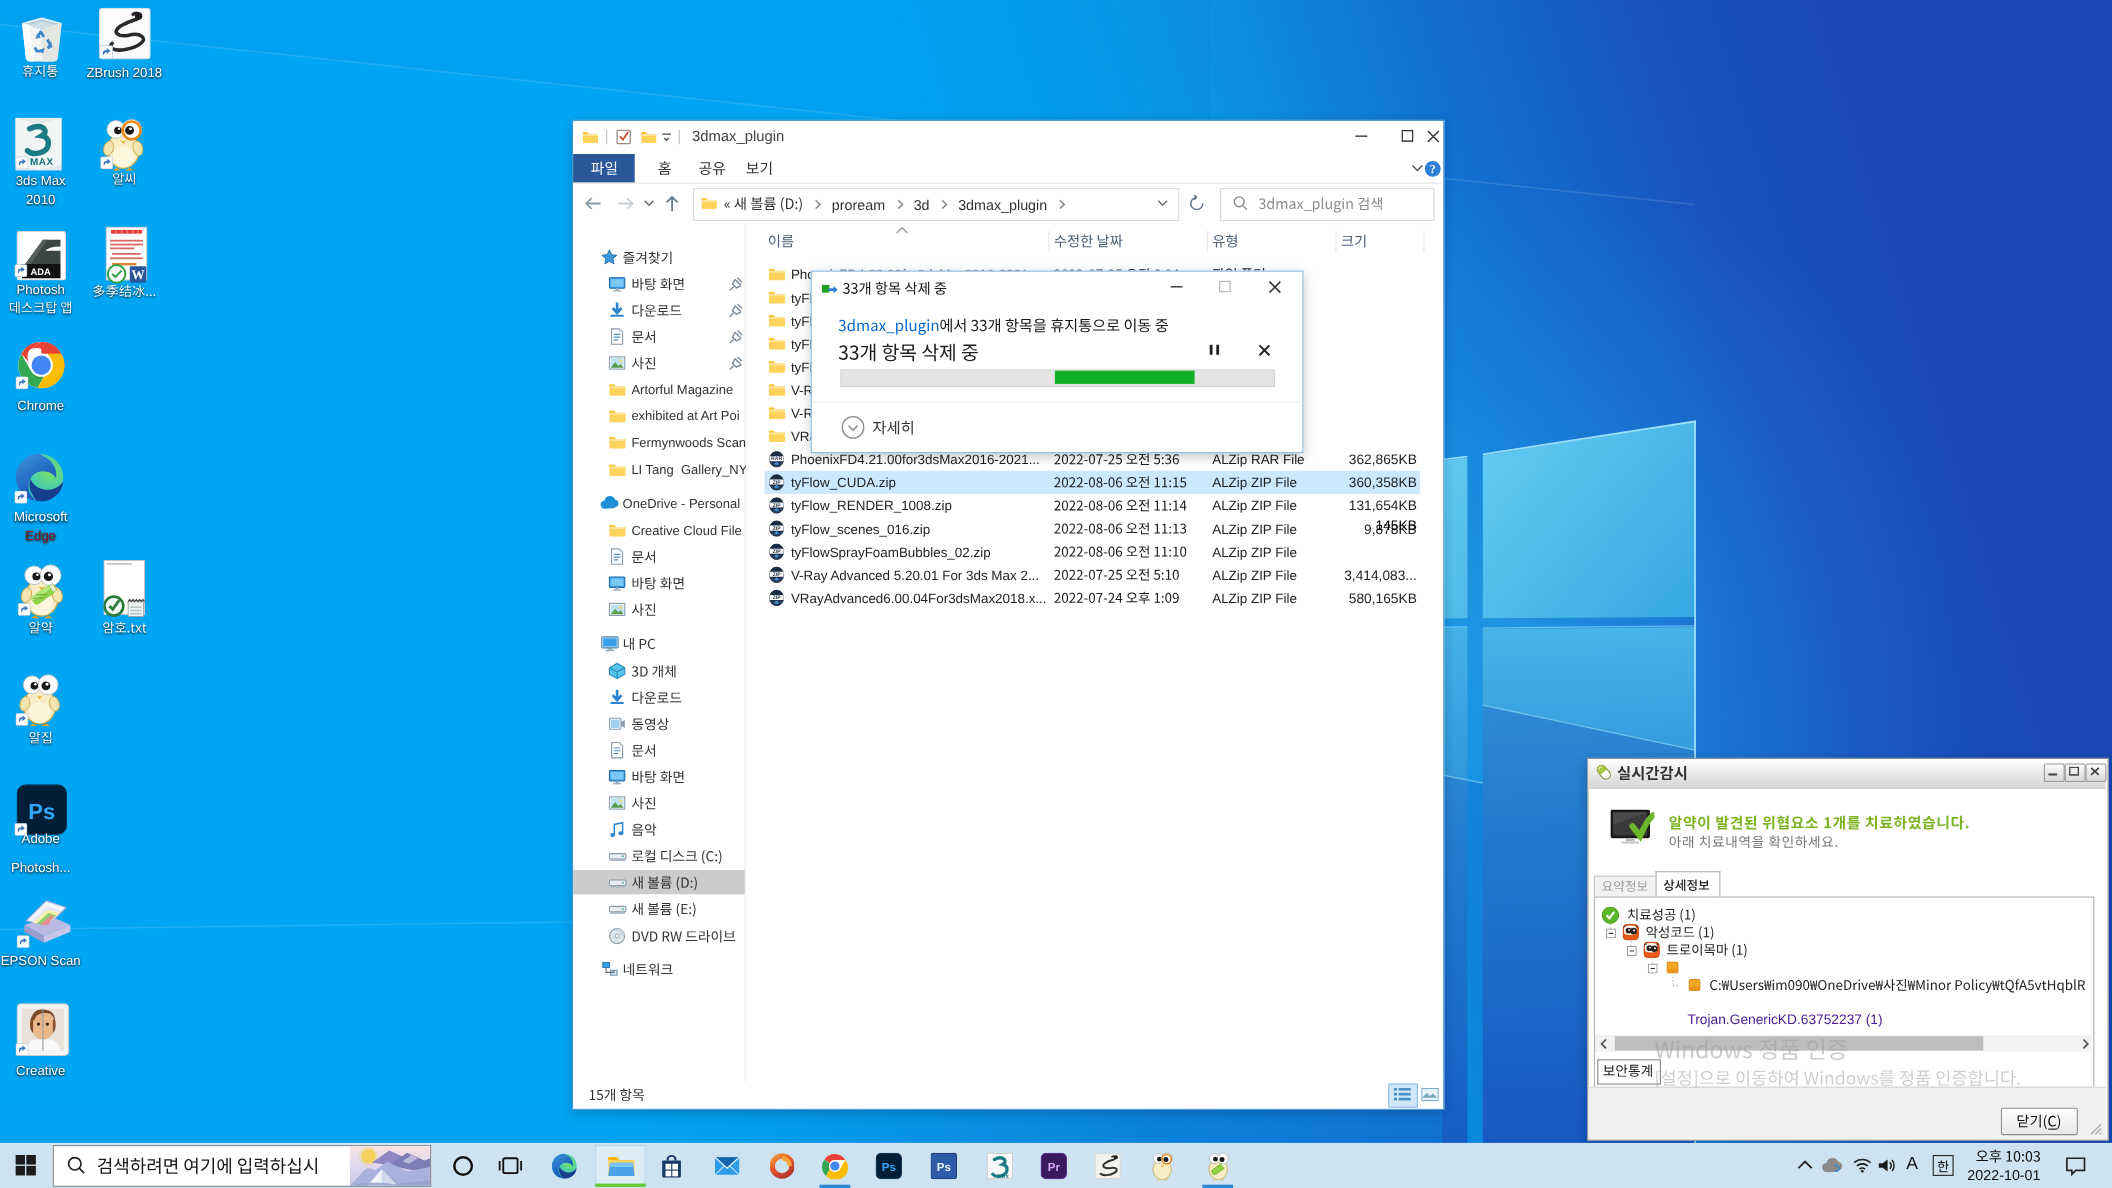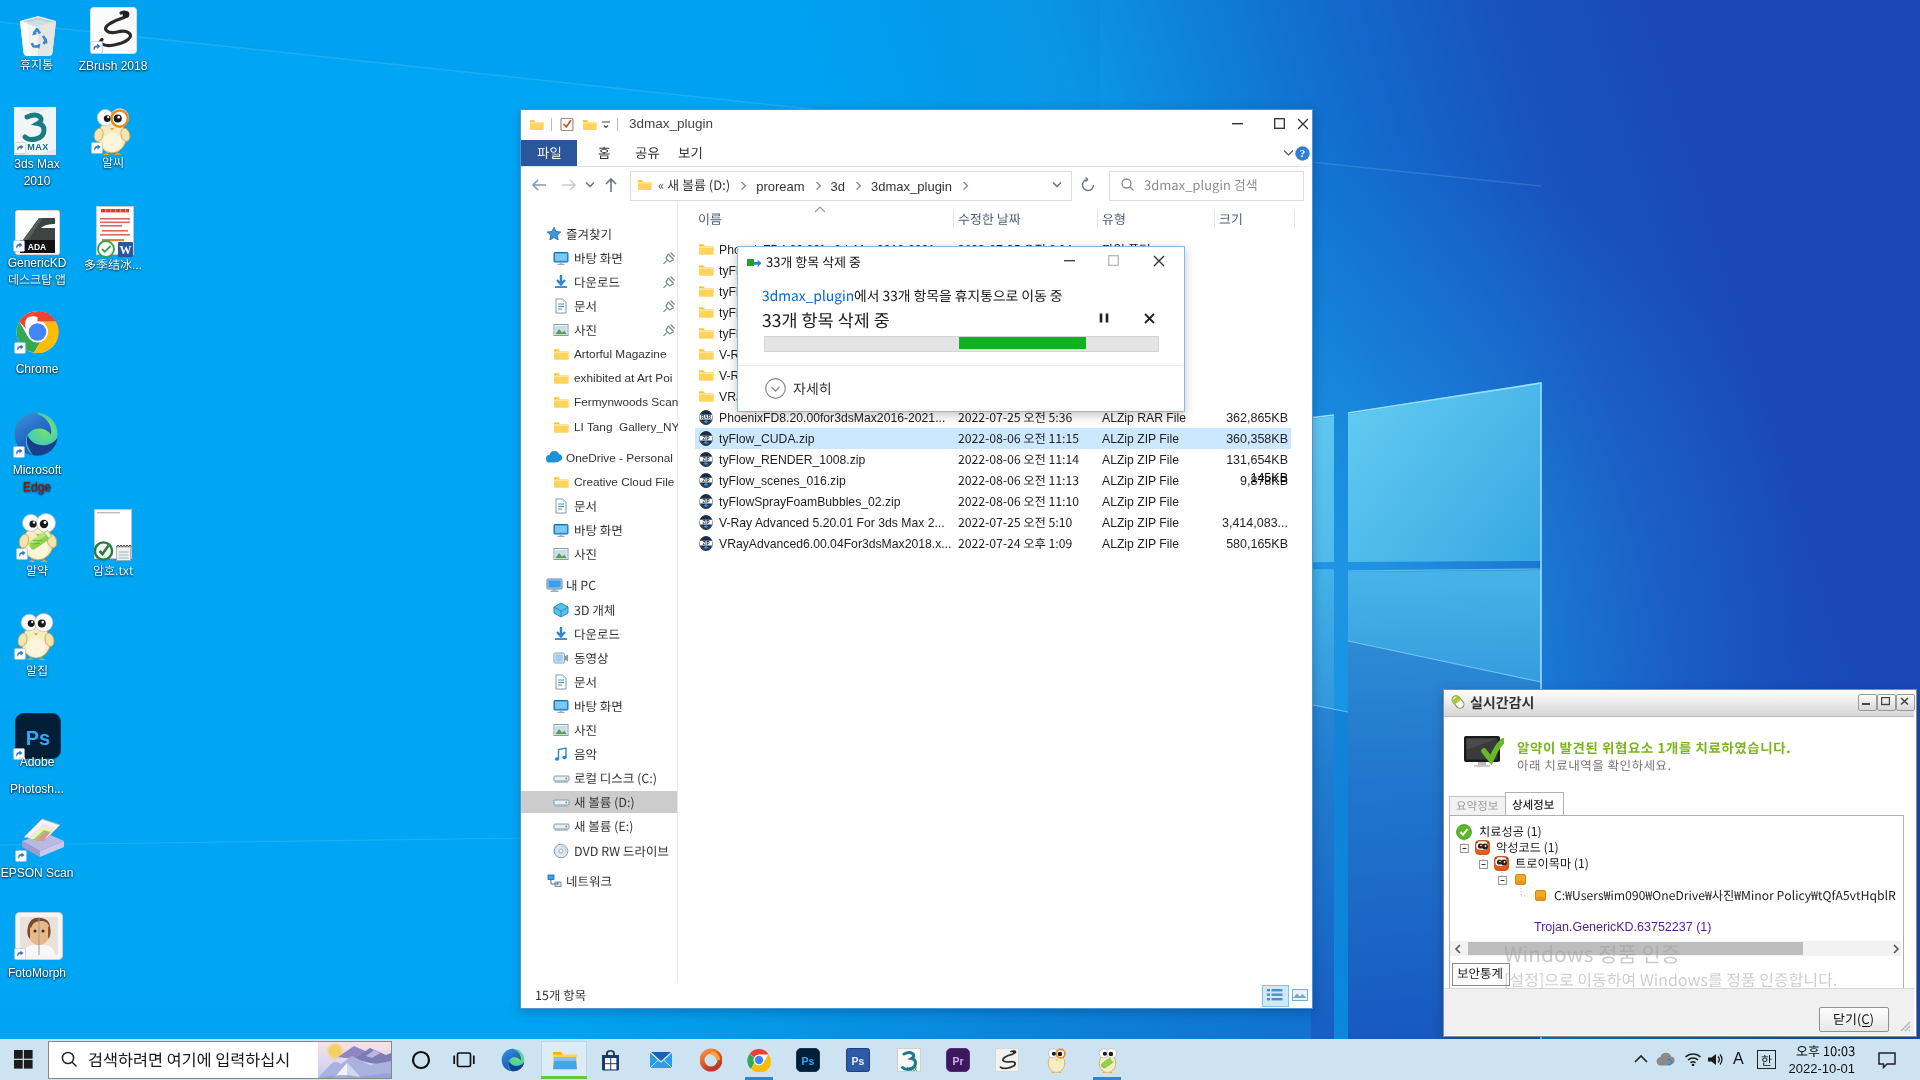--- a/index.html
+++ b/index.html
@@ -297,21 +297,21 @@
     <div style="position:absolute;left:37px;top:157px;transform:translateX(-50%);font:12px 'Liberation Sans',sans-serif;color:#fff;text-shadow:0 1px 2px rgba(0,0,0,0.85),0 0 3px rgba(0,0,0,0.4);white-space:pre">3ds Max</div>
     <div style="position:absolute;left:37px;top:174px;transform:translateX(-50%);font:12px 'Liberation Sans',sans-serif;color:#fff;text-shadow:0 1px 2px rgba(0,0,0,0.85),0 0 3px rgba(0,0,0,0.4);white-space:pre">2010</div>
     <div style="position:absolute;left:0;top:0;filter:drop-shadow(0 1px 1.2px rgba(0,0,0,0.9))">
       <svg class="gt" style="left:102.0px;top:167px">
         <g fill="#ffffff" transform="scale(0.012,-0.012)">
           <use href="#q4"></use>
           <use href="#q5" x="920"></use>
         </g>
       </svg>
     </div>
-    <div style="position:absolute;left:37px;top:256px;transform:translateX(-50%);font:12px 'Liberation Sans',sans-serif;color:#fff;text-shadow:0 1px 2px rgba(0,0,0,0.85),0 0 3px rgba(0,0,0,0.4);white-space:pre">GenericKD</div>
+    <div style="position:absolute;left:37px;top:256px;transform:translateX(-50%);font:12px 'Liberation Sans',sans-serif;color:#fff;text-shadow:0 1px 2px rgba(0,0,0,0.85),0 0 3px rgba(0,0,0,0.4);white-space:pre">Photosh</div>
     <div style="position:absolute;left:0;top:0;filter:drop-shadow(0 1px 1.2px rgba(0,0,0,0.9))">
       <svg class="gt" style="left:8.1px;top:284px">
         <g fill="#ffffff" transform="scale(0.012,-0.012)">
           <use href="#q6"></use>
           <use href="#q7" x="920"></use>
           <use href="#q8" x="1840"></use>
           <use href="#q9" x="2760"></use>
           <use href="#qa" x="3904"></use>
         </g>
       </svg>
@@ -356,21 +356,21 @@
       <svg class="gt" style="left:26.0px;top:675px">
         <g fill="#ffffff" transform="scale(0.012,-0.012)">
           <use href="#q4"></use>
           <use href="#q15" x="920"></use>
         </g>
       </svg>
     </div>
     <div style="position:absolute;left:37px;top:755px;transform:translateX(-50%);font:12px 'Liberation Sans',sans-serif;color:#fff;text-shadow:0 1px 2px rgba(0,0,0,0.85),0 0 3px rgba(0,0,0,0.4);white-space:pre">Adobe</div>
     <div style="position:absolute;left:37px;top:782px;transform:translateX(-50%);font:12px 'Liberation Sans',sans-serif;color:#fff;text-shadow:0 1px 2px rgba(0,0,0,0.85),0 0 3px rgba(0,0,0,0.4);white-space:pre">Photosh...</div>
     <div style="position:absolute;left:37px;top:866px;transform:translateX(-50%);font:12px 'Liberation Sans',sans-serif;color:#fff;text-shadow:0 1px 2px rgba(0,0,0,0.85),0 0 3px rgba(0,0,0,0.4);white-space:pre">EPSON Scan</div>
-    <div style="position:absolute;left:37px;top:966px;transform:translateX(-50%);font:12px 'Liberation Sans',sans-serif;color:#fff;text-shadow:0 1px 2px rgba(0,0,0,0.85),0 0 3px rgba(0,0,0,0.4);white-space:pre">FotoMorph</div>
+    <div style="position:absolute;left:37px;top:966px;transform:translateX(-50%);font:12px 'Liberation Sans',sans-serif;color:#fff;text-shadow:0 1px 2px rgba(0,0,0,0.85),0 0 3px rgba(0,0,0,0.4);white-space:pre">Creative</div>
     <div style="position:absolute;left:520px;top:109px;width:791px;height:898px;background:#fff;border:1px solid #4a97d2;box-shadow:0 3px 10px rgba(0,10,40,0.25);"></div>
     <svg style="position:absolute;left:529px;top:117px" width="15" height="15" viewBox="0 0 16 16">
       <path d="M1,3.5 h4.5 l1.3,1.7 H15 a0.7,0.7 0 0 1 0.7,0.7 V13 a0.8,0.8 0 0 1 -0.8,0.8 H1.8 A0.8,0.8 0 0 1 1,13 Z" fill="#ffd35c"></path>
       <path d="M1,3.5 h4.5 l1.3,1.7 H1 Z" fill="#fdc234"></path>
       <path d="M1,5.2 H15.7 V7 H1 Z" fill="#ffe49a"></path>
     </svg>
     <div style="position:absolute;left:551px;top:118px;width:1px;height:13px;background:#bbb;"></div>
     <svg style="position:absolute;left:560px;top:116px;" width="16" height="16" viewBox="0 0 16 16">
       <rect x="1" y="2.5" width="12" height="12" rx="1" fill="#fff" stroke="#9a8f80" stroke-width="1.2"></rect>
       <path d="M3.5,8 l2.8,3 L11,4" fill="none" stroke="#c24a2a" stroke-width="1.6"></path>
@@ -1164,21 +1164,21 @@
     </svg>
     <div style="position:absolute;left:695px;top:428px;width:596px;height:21px;background:#cce8ff;"></div>
     <svg style="position:absolute;left:698px;top:409px" width="16" height="16" viewBox="0 0 16 16">
 <ellipse cx="8" cy="8.6" rx="6.4" ry="7" fill="#2a3f5f"></ellipse>
 <ellipse cx="8" cy="8.6" rx="6.4" ry="7" fill="none" stroke="#18243a" stroke-width="0.8"></ellipse>
 <path d="M2.2,5.6 a6.4,7 0 0 1 11.6,0 l0,3.4 a6.4,7 0 0 1 -11.6,0 Z" fill="#1d2c45"></path>
 <rect x="1.6" y="5.8" width="12.8" height="4.6" fill="#ffffff" rx="0.5"></rect>
 <text x="8" y="9.6" font-family="Liberation Sans" font-size="4.6" font-weight="bold" fill="#1b2a40" text-anchor="middle">RAR</text>
 <path d="M5.5,12.5 L8,11 l2.5,1.5 L8,14 Z" fill="#3f8fd6"></path>
 </svg>
-    <div style="position:absolute;left:719px;top:411.74px;font:400 12.2px 'Liberation Sans',sans-serif;color:#1f1f1f;white-space:pre;line-height:1">PhoenixFD8.20.00for3dsMax2016-2021...</div>
+    <div style="position:absolute;left:719px;top:411.74px;font:400 12.2px 'Liberation Sans',sans-serif;color:#1f1f1f;white-space:pre;line-height:1">PhoenixFD4.21.00for3dsMax2016-2021...</div>
     <svg class="gt" style="left:958px;top:421.5px">
       <g fill="#1f1f1f" transform="scale(0.0122,-0.0122)">
         <use href="#q5e"></use>
         <use href="#q5f" x="555"></use>
         <use href="#q5e" x="1110"></use>
         <use href="#q5e" x="1665"></use>
         <use href="#q60" x="2220"></use>
         <use href="#q5f" x="2567"></use>
         <use href="#q61" x="3122"></use>
         <use href="#q60" x="3677"></use>

